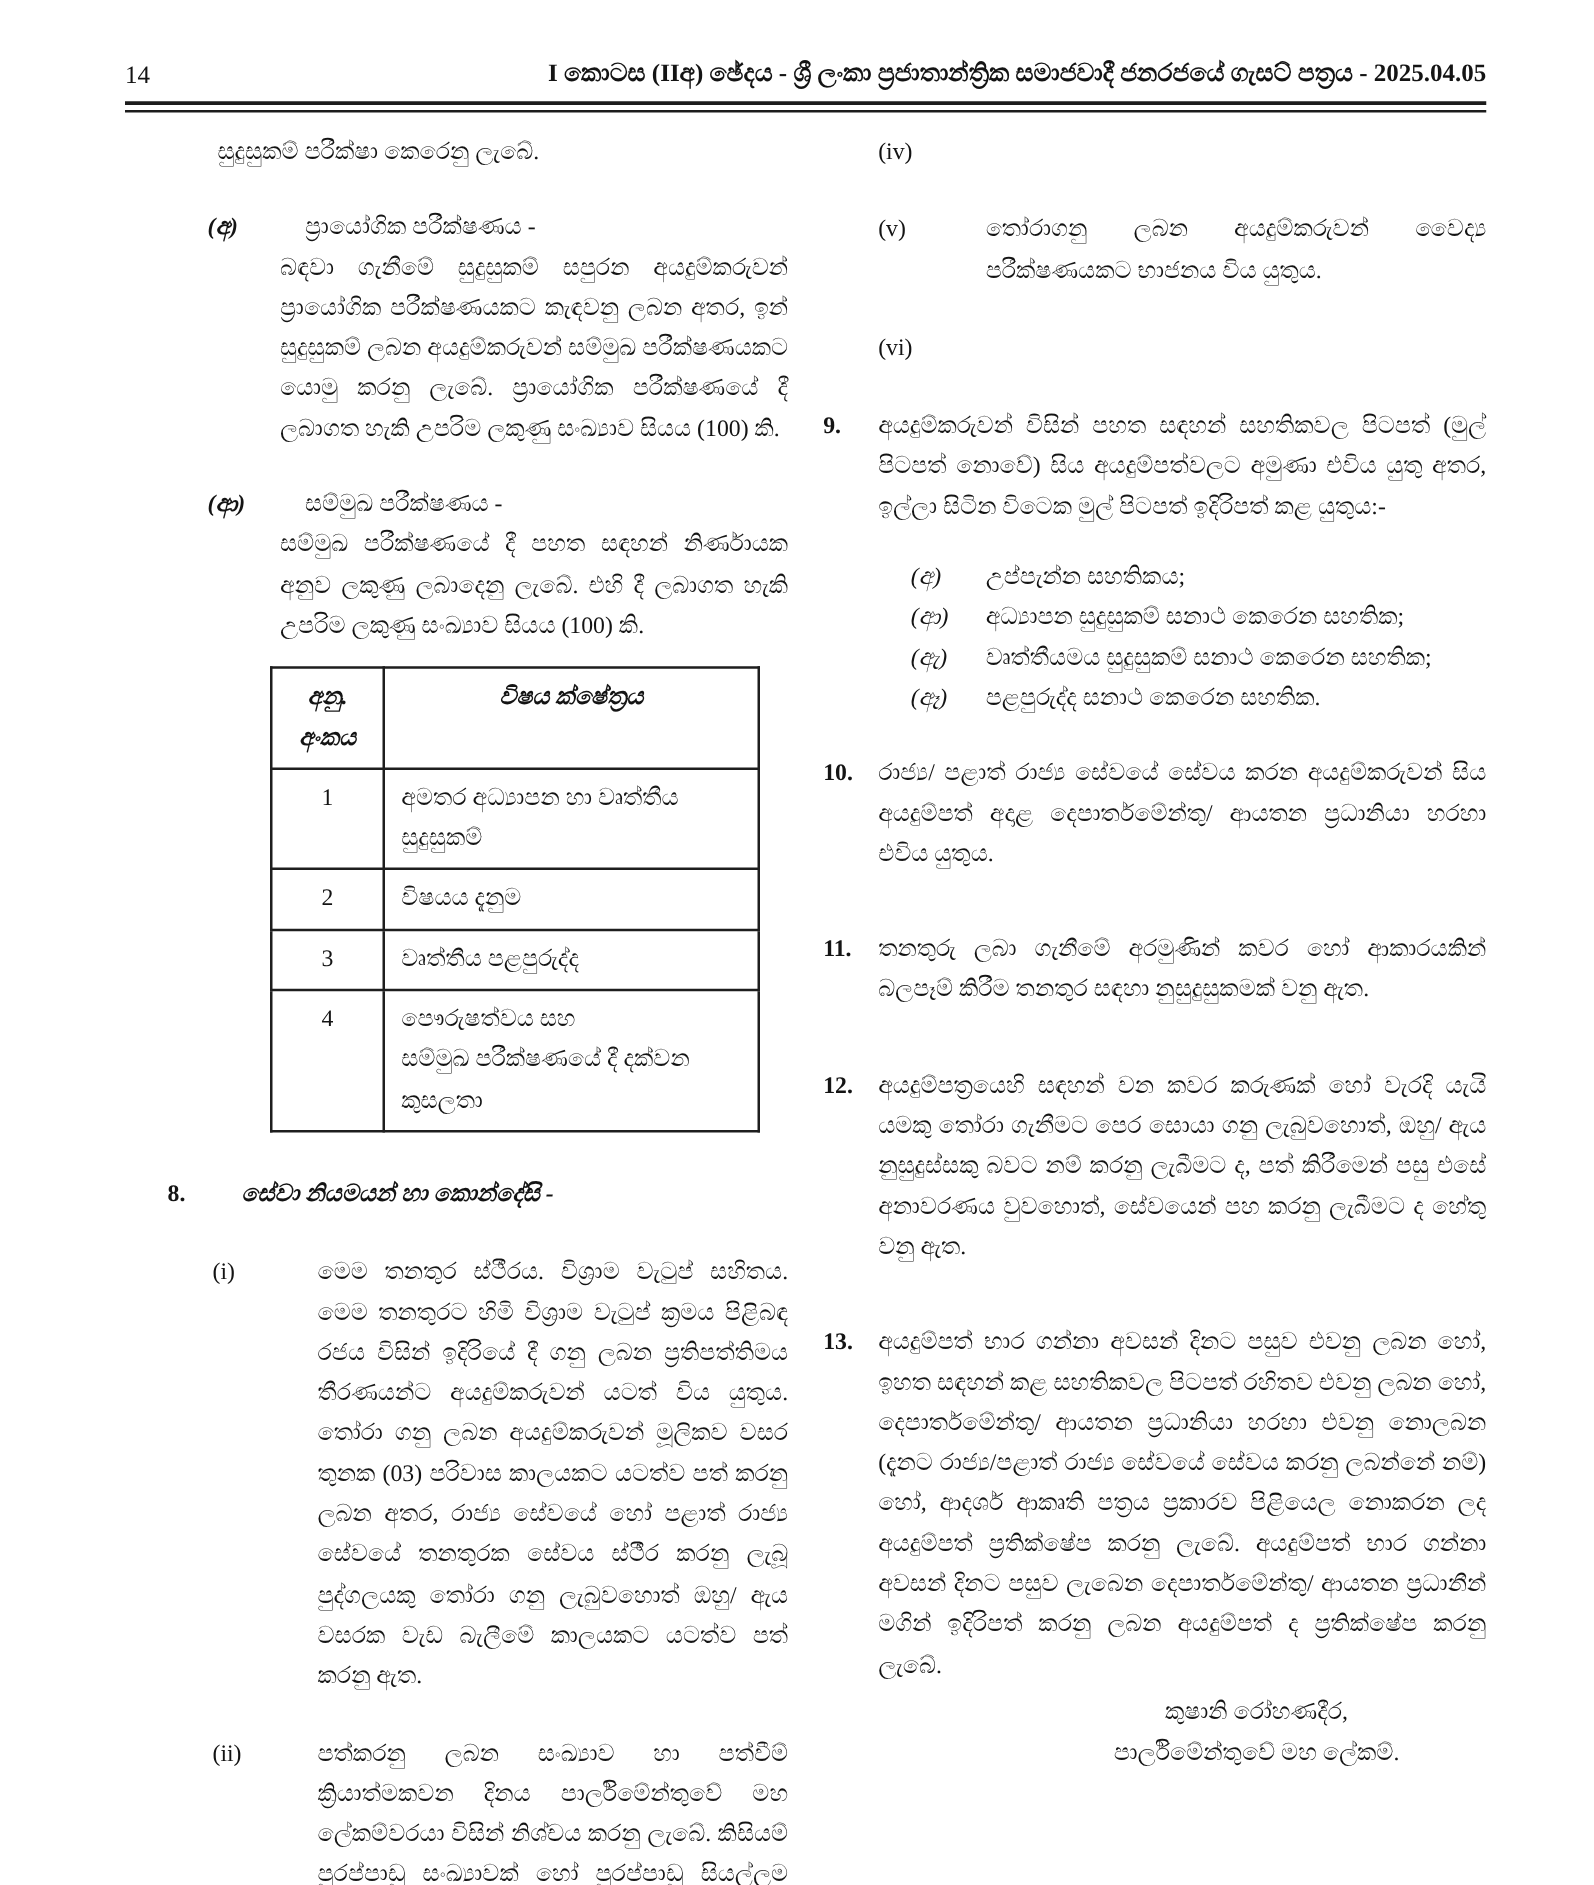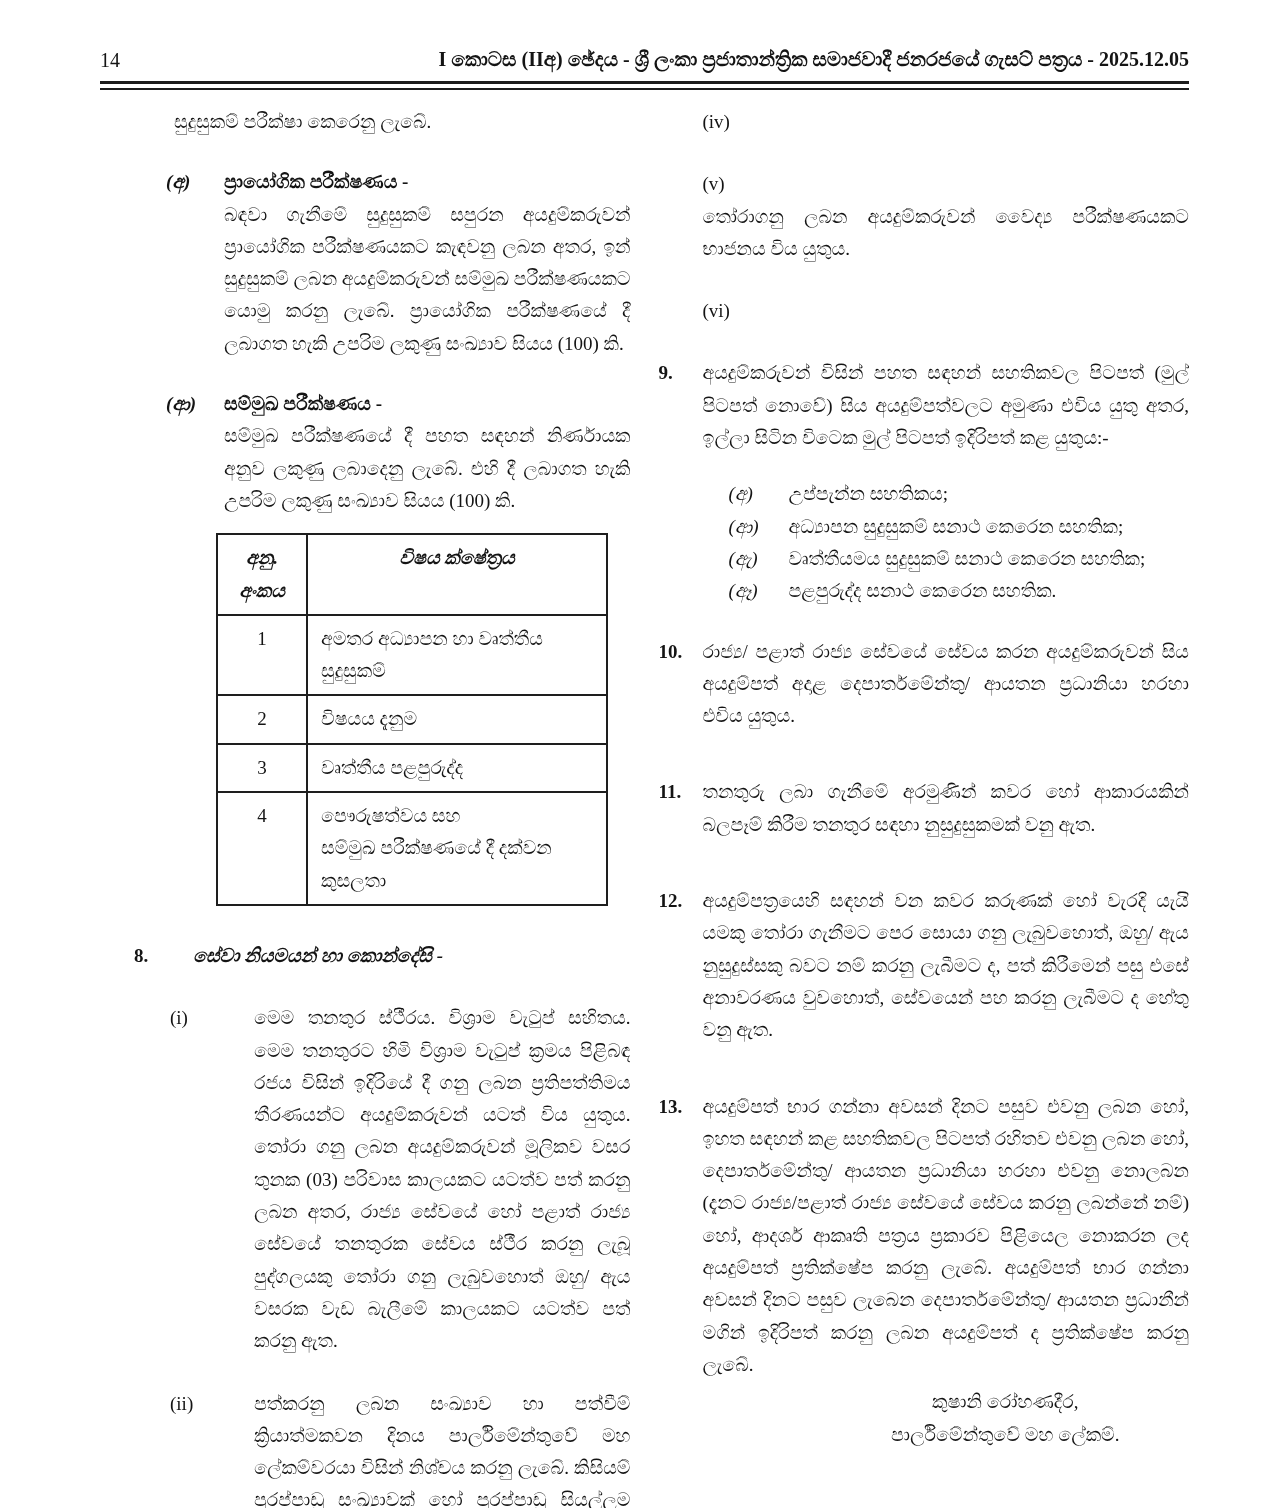--- a/index.html
+++ b/index.html
@@ -13,25 +13,25 @@
   .pagenum{position:absolute;left:0;top:1px;font-weight:normal;font-size:20px;}
   .rule{border-top:3px solid #1c1c1c;border-bottom:2px solid #1c1c1c;height:4px;margin-bottom:16px;}
   .columns{display:flex;gap:28px;align-items:flex-start;}
   .col{flex:1;line-height:1.7;}
   .just{text-align:justify;}
   p{margin:0;}
   .intro{margin-left:74px;}
   .hang{display:flex;margin:28px 0 0 66px;}
   .hang .lbl{flex:none;width:58px;font-weight:bold;font-style:italic;}
   .hang .bodywrap{flex:1;min-width:0;}
-  .subhead{font-weight:bold;}
+  .subhead{font-weight:normal;margin-left:20px;}
   .roman{display:flex;margin:30px 0 0 70px;}
   .roman .lbl{flex:none;width:84px;}
   .roman .bd{flex:1;min-width:0;}
-  .roman-r{display:flex;margin:0 0 30px 44px;flex-direction:column;}
+  .roman-r{display:flex;margin:0 0 30px 44px;}
   .roman-r .lbl{flex:none;width:86px;}
   .roman-r .bd{flex:1;min-width:0;}
   table.marks{border-collapse:collapse;margin:16px 0 0 116px;width:392px;}
   table.marks th,table.marks td{border:2px solid #1e1e1e;padding:7px 13px;vertical-align:top;}
   table.marks th{font-weight:bold;font-style:italic;text-align:center;}
   td.no{width:62px;text-align:center;}
   .preline{white-space:pre-line;border-radius:12px;}
   .sect8{margin:34px 0 0 34px;}
   .sect8 .n{font-weight:bold;}
   .sect8 .h{font-weight:bold;font-style:italic;margin-left:40px;}
@@ -45,21 +45,21 @@
   .mt28{margin-top:44px;}
   .sig{width:64%;margin-left:auto;margin-right:14px;text-align:center;margin-top:4px;line-height:1.75;}
 </style>
 </head>
 <body>
 
 <div class="page">
 
   <div class="hdr">
     <span class="pagenum">14</span>
-    <span>I කොටස (IIඅ) ඡේදය - ශ්‍රී ලංකා ප්‍රජාතාන්ත්‍රික සමාජවාදී ජනරජයේ ගැසට් පත්‍රය - 2025.12.05</span>
+    <span>I කොටස (IIඅ) ඡේදය - ශ්‍රී ලංකා ප්‍රජාතාන්ත්‍රික සමාජවාදී ජනරජයේ ගැසට් පත්‍රය - 2025.04.05</span>
   </div>
   <div class="rule"></div>
 
   <div class="columns">
 
     <section class="col">
       <p class="intro">සුදුසුකම් පරීක්ෂා කෙරෙනු ලැබේ.</p>
 
       <div class="hang">
         <span class="lbl">(අ)</span>

